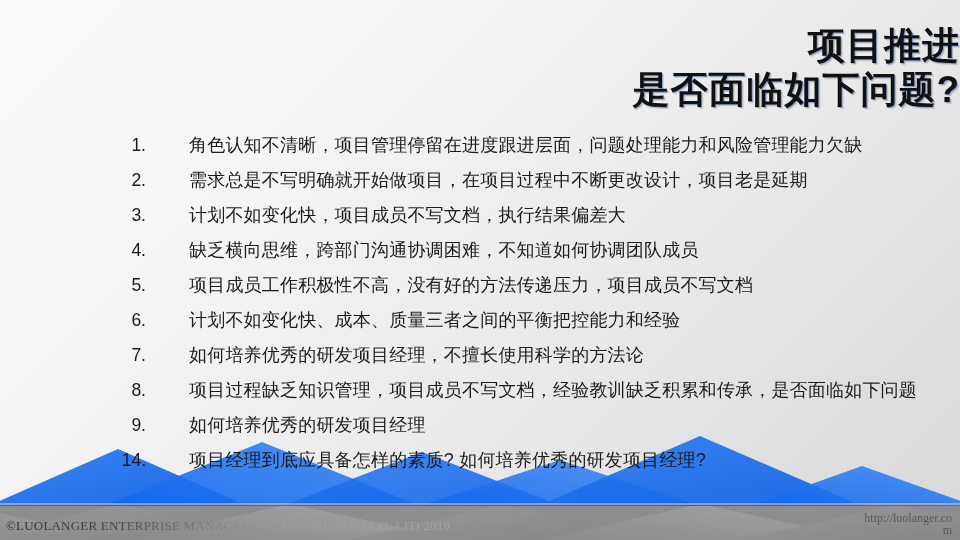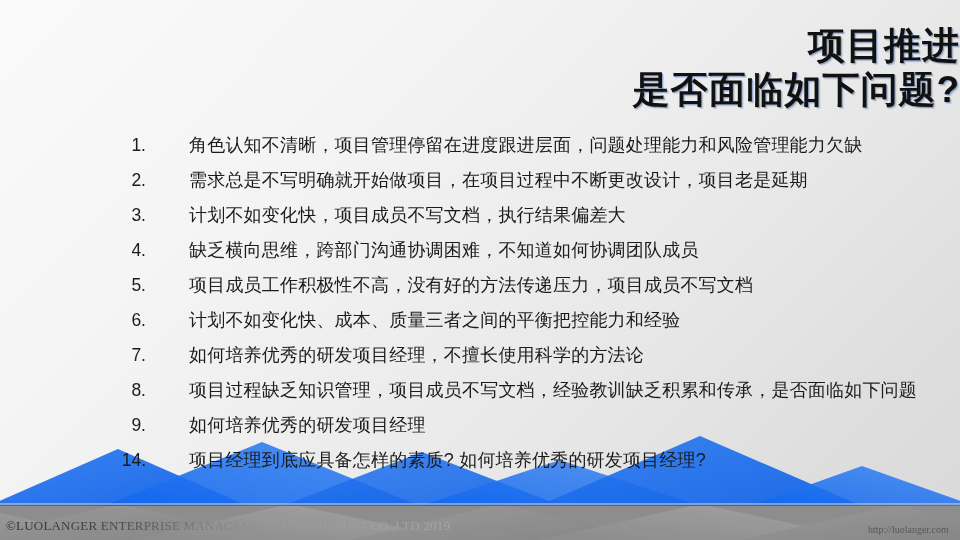--- a/index.html
+++ b/index.html
@@ -98,27 +98,27 @@
     white-space: nowrap;
     color: #2b2b2b;
     background: linear-gradient(to right, #2f2f2f 0%, #4a4a4a 26%, #7e7e7e 45%, #9a9a9a 60%, #a6a6a6 100%);
     -webkit-background-clip: text;
     background-clip: text;
     -webkit-text-fill-color: transparent;
     color: transparent;
   }
   #footer-url {
     position: absolute;
-    right: 0;
+    right: 8px;
     bottom: 4px;
     z-index: 8;
     width: 92px;
-    text-align: left;
+    text-align: right;
     font-family: "Liberation Serif", "DejaVu Serif", serif;
-    font-size: 10px;
+    font-size: 12px;
     line-height: 12px;
     color: #585858;
     word-break: break-all;
   }
 </style>
 </head>
 <body>
 
 <div id="slide">
 

